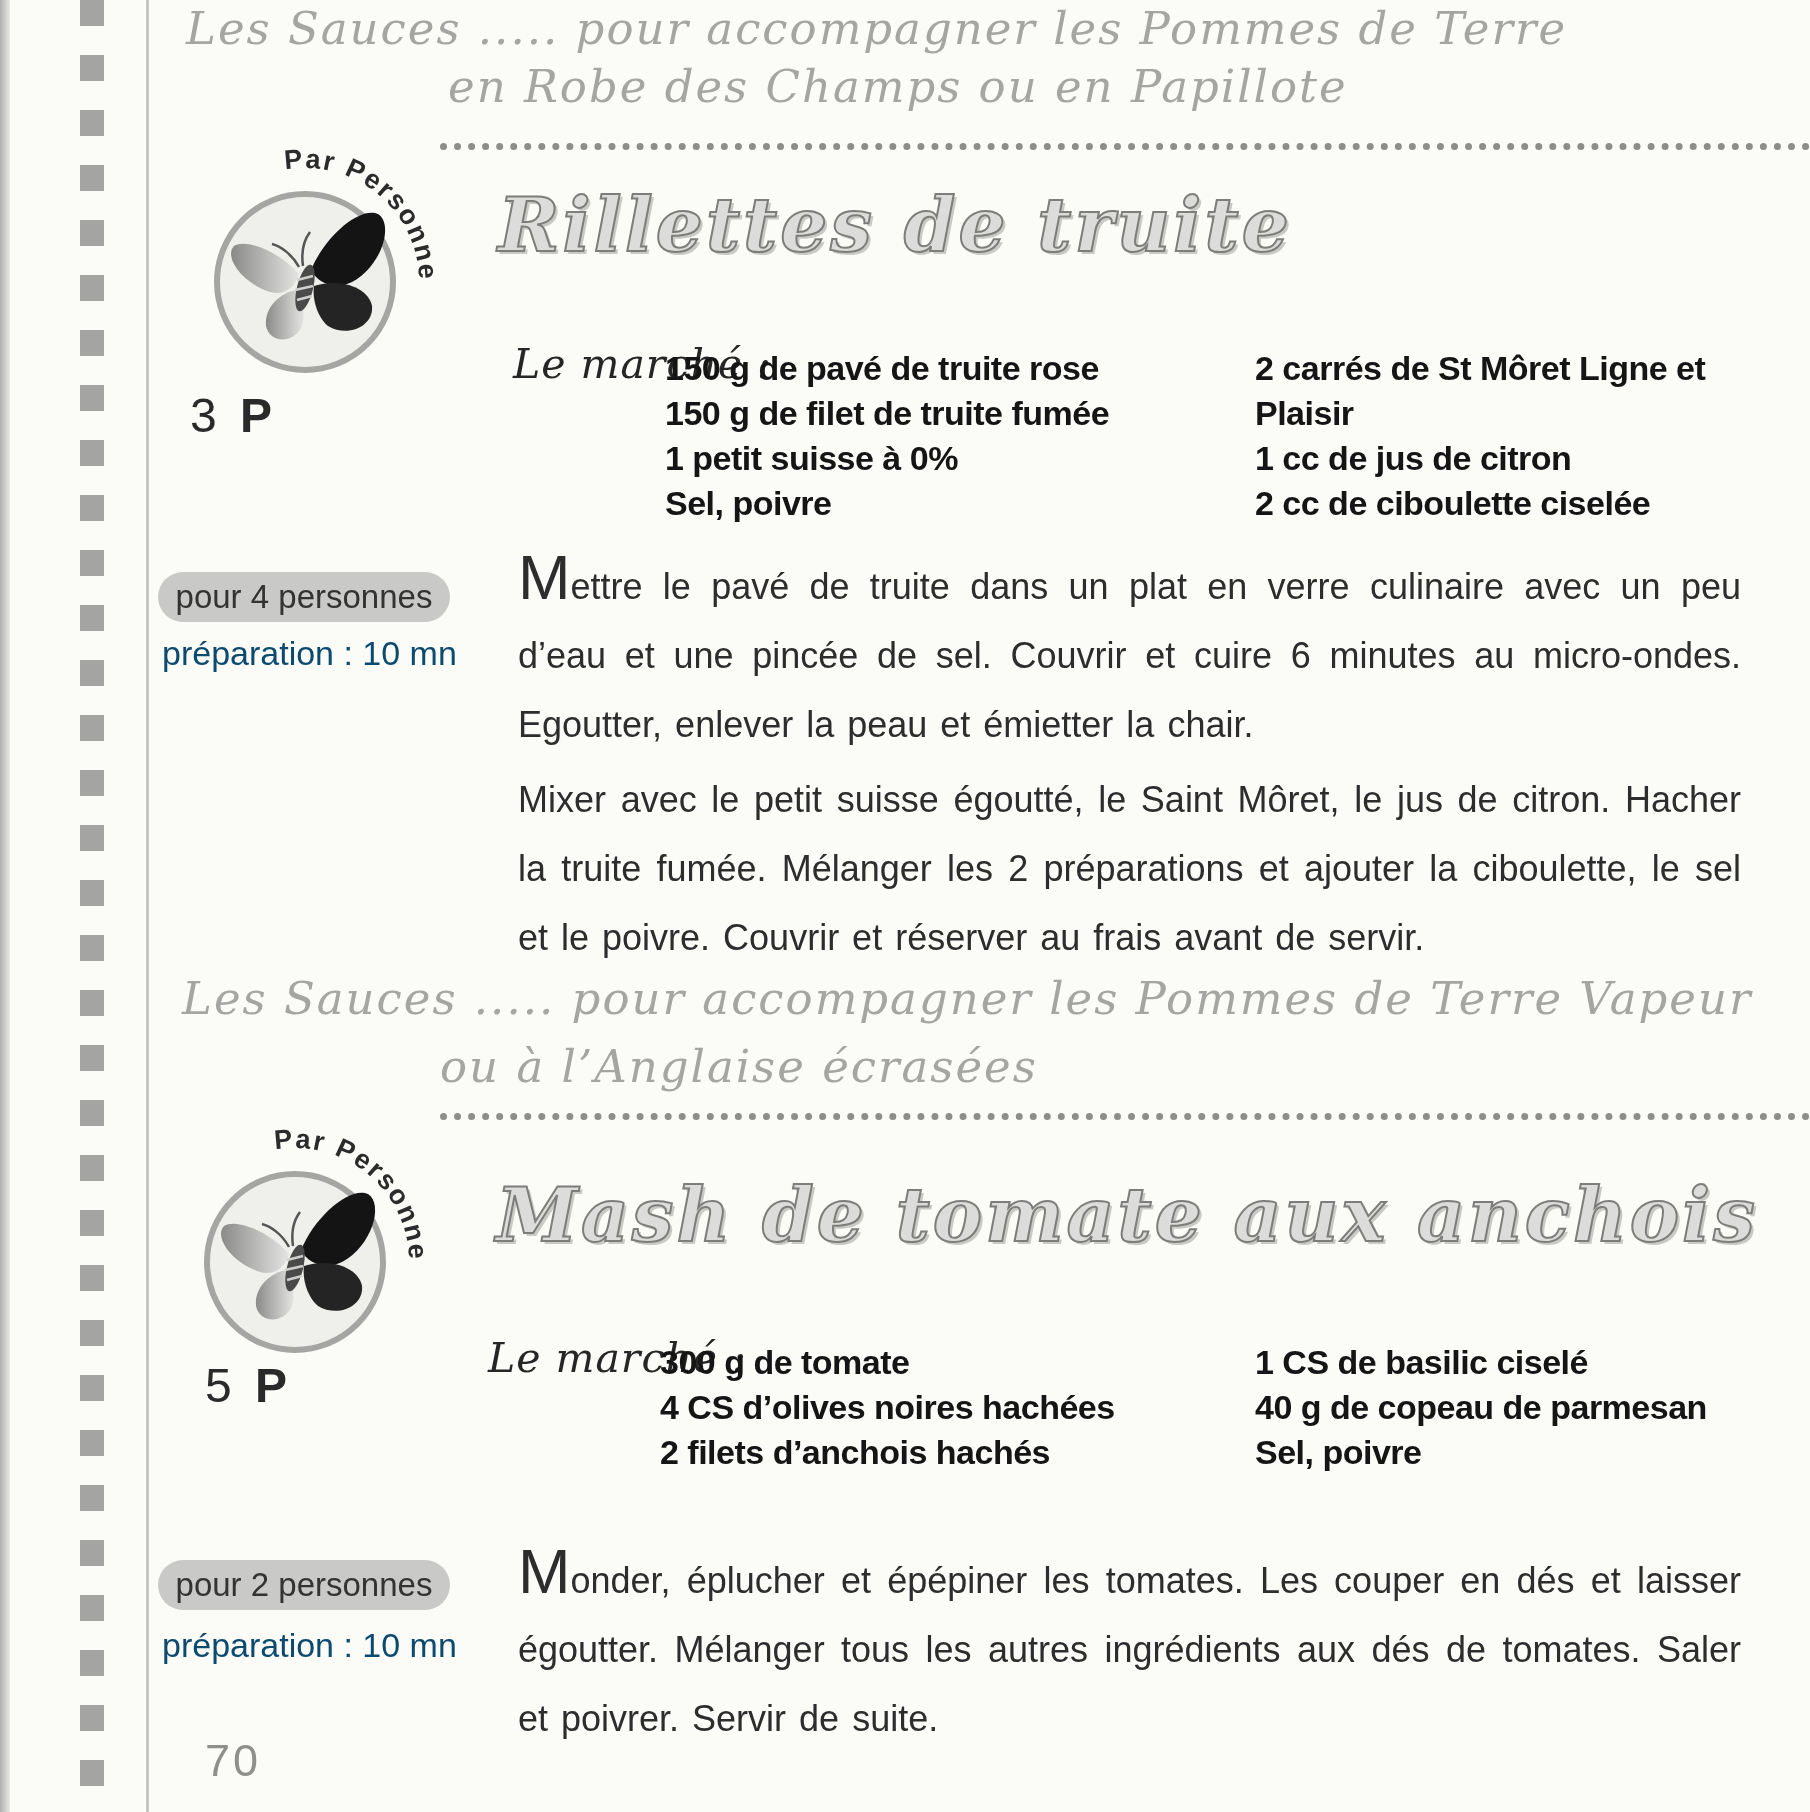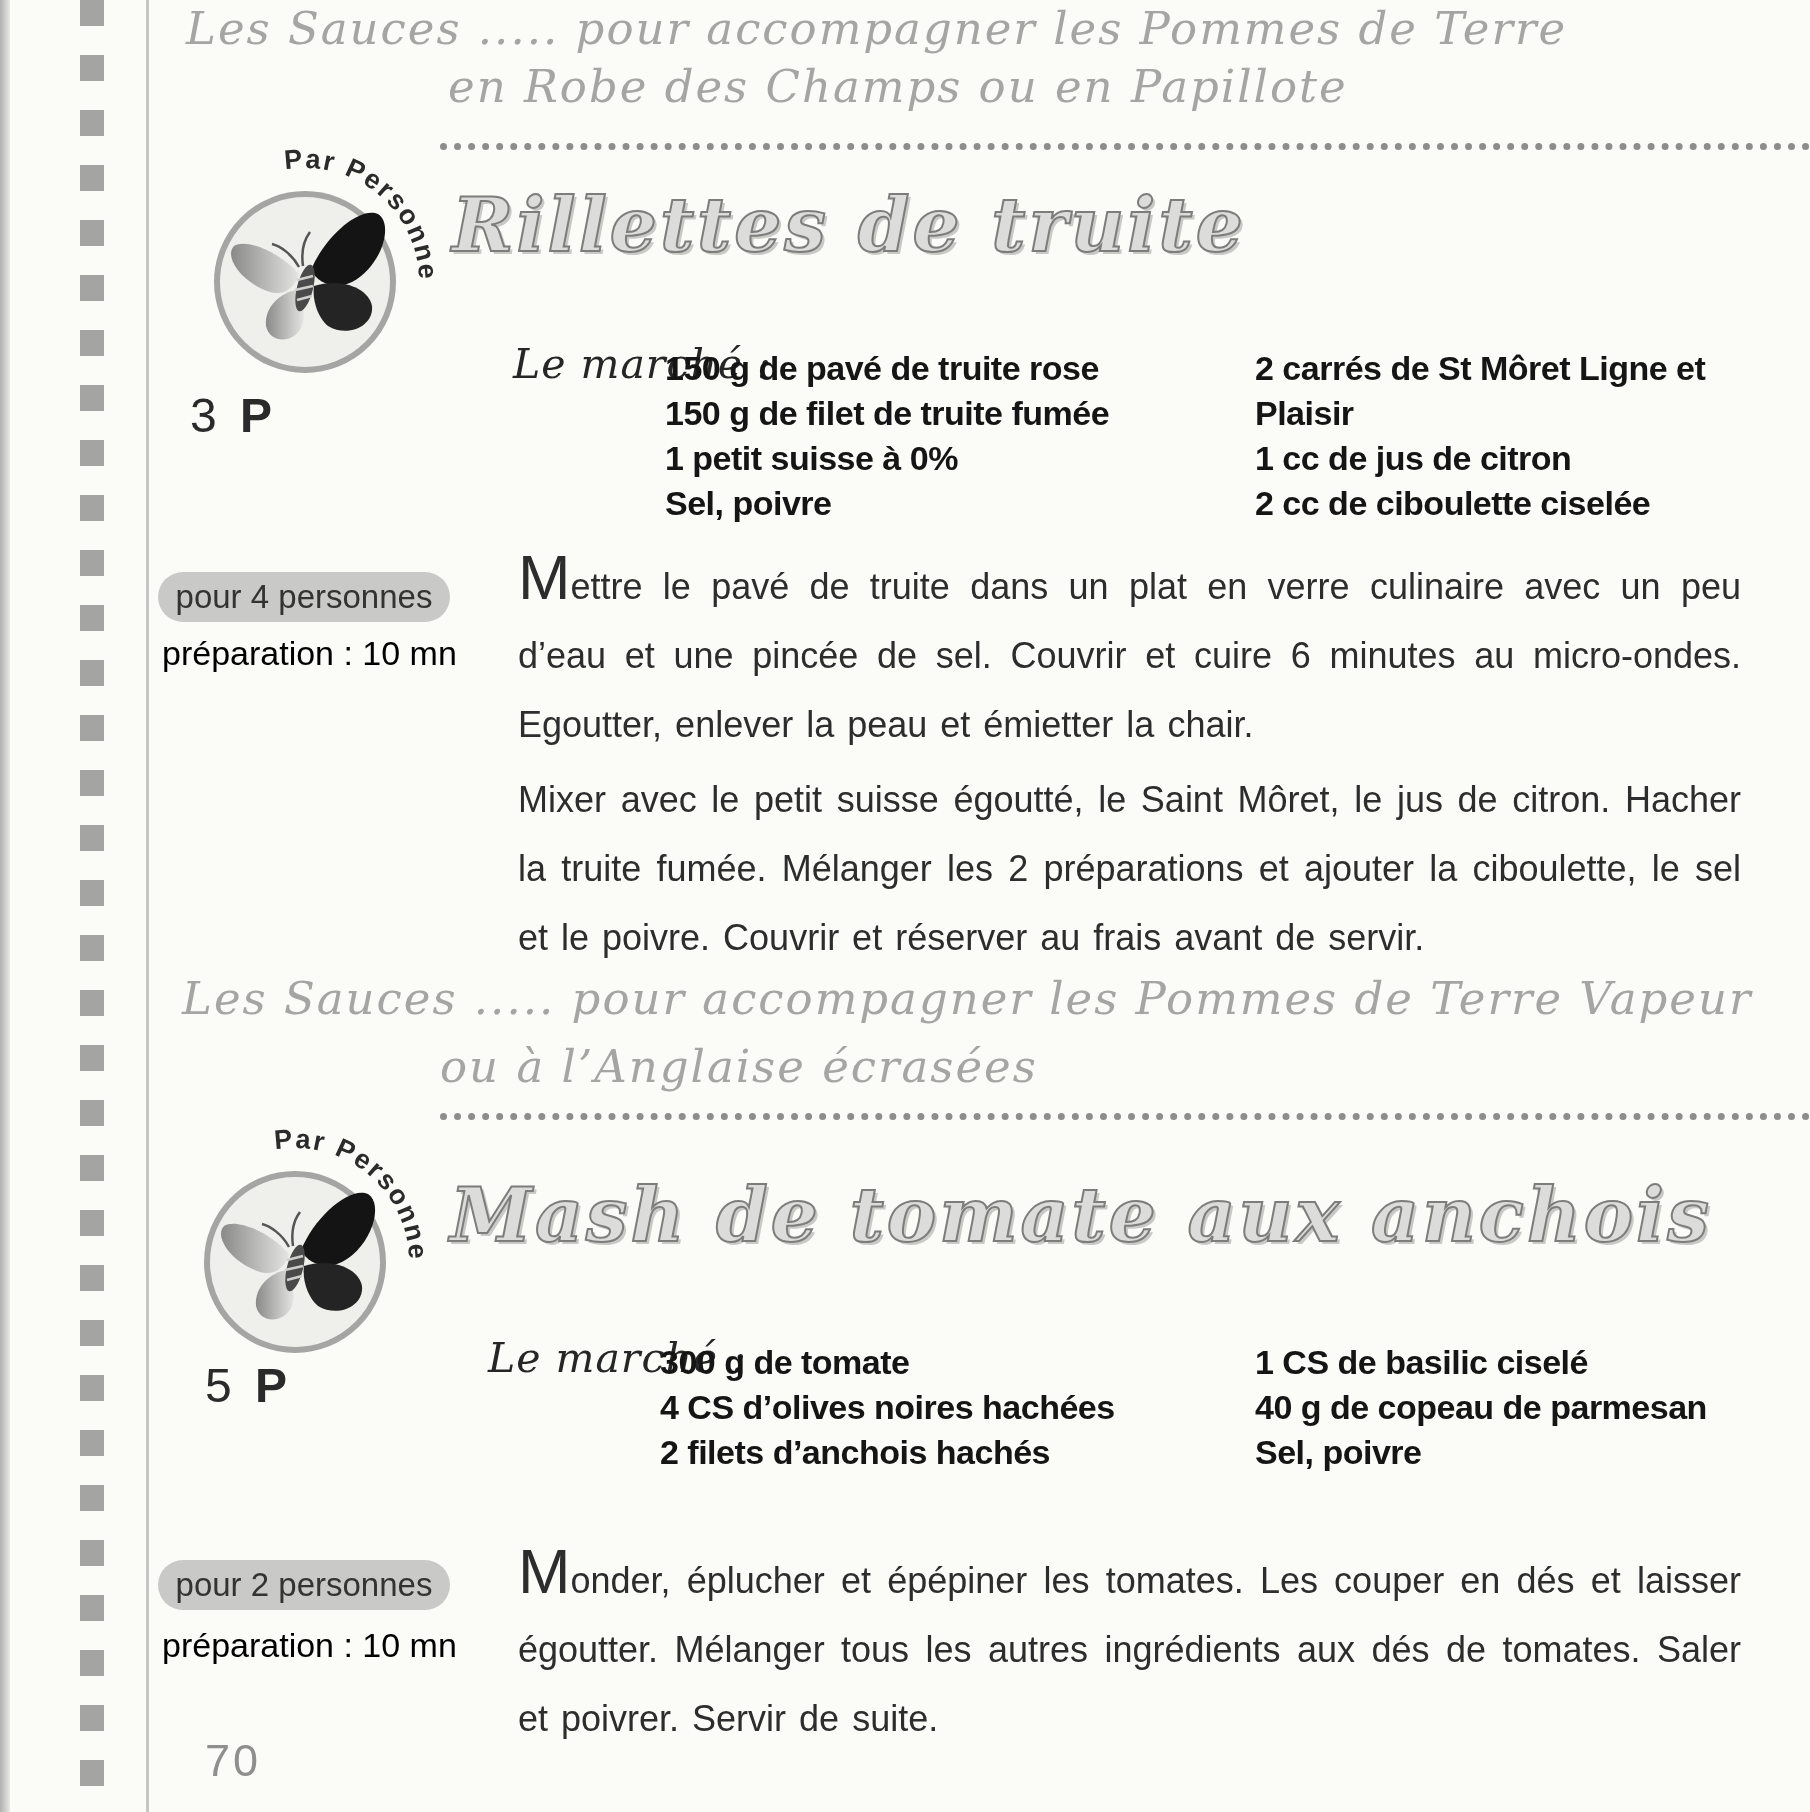--- a/index.html
+++ b/index.html
@@ -21,33 +21,33 @@
     font-family:"DejaVu Serif",serif;font-style:italic;
     color:#a5a5a3;font-size:45px;letter-spacing:2px;white-space:nowrap;
   }
   .dots{border-bottom:7px dotted #8d8d8b;height:0;}
   
   .title{
     font-family:"DejaVu Serif",serif;font-style:italic;font-weight:700;
     font-size:74px;color:#dcdcda;
     -webkit-text-stroke:2px #7d7d7b;
     text-shadow:3px 3px 0 rgba(140,140,138,.45);
-    letter-spacing:3px;white-space:nowrap;
+    letter-spacing:3px;white-space:nowrap;margin-left:46px;
   }
   .market{
     font-family:"DejaVu Serif",serif;font-style:italic;
     font-size:41px;color:#262626;letter-spacing:1px;white-space:nowrap;
   }
   .ing{font-weight:700;font-size:34px;line-height:45px;color:#151515;letter-spacing:-0.5px;}
   .pill{
     background:#c9c9c7;border-radius:27px;
     display:flex;align-items:center;justify-content:center;
     font-size:33px;color:#333;
   }
-  .prep{font-size:34px;color:#000000;white-space:nowrap;}
+  .prep{font-size:34px;color:#0c4a6e;white-space:nowrap;}
   .body-copy{font-size:36px;line-height:69px;color:#2d2d2d;text-align:justify;word-spacing:3px;}
   .body-copy p{margin:6px;}
   p.lead::first-letter{font-size:63px;line-height:30px;}
   .points{font-size:48px;color:#2a2a2a;text-align:left;letter-spacing:5px;white-space:nowrap;}
   .points .pb{font-weight:700;}
   .curved{font-size:27px;font-weight:700;fill:#2b2b2b;letter-spacing:2px;
     font-family:"Liberation Sans",sans-serif;}
   .pagenum{font-size:45px;color:#8f8f8d;letter-spacing:3px;}
 </style>
 </head>

